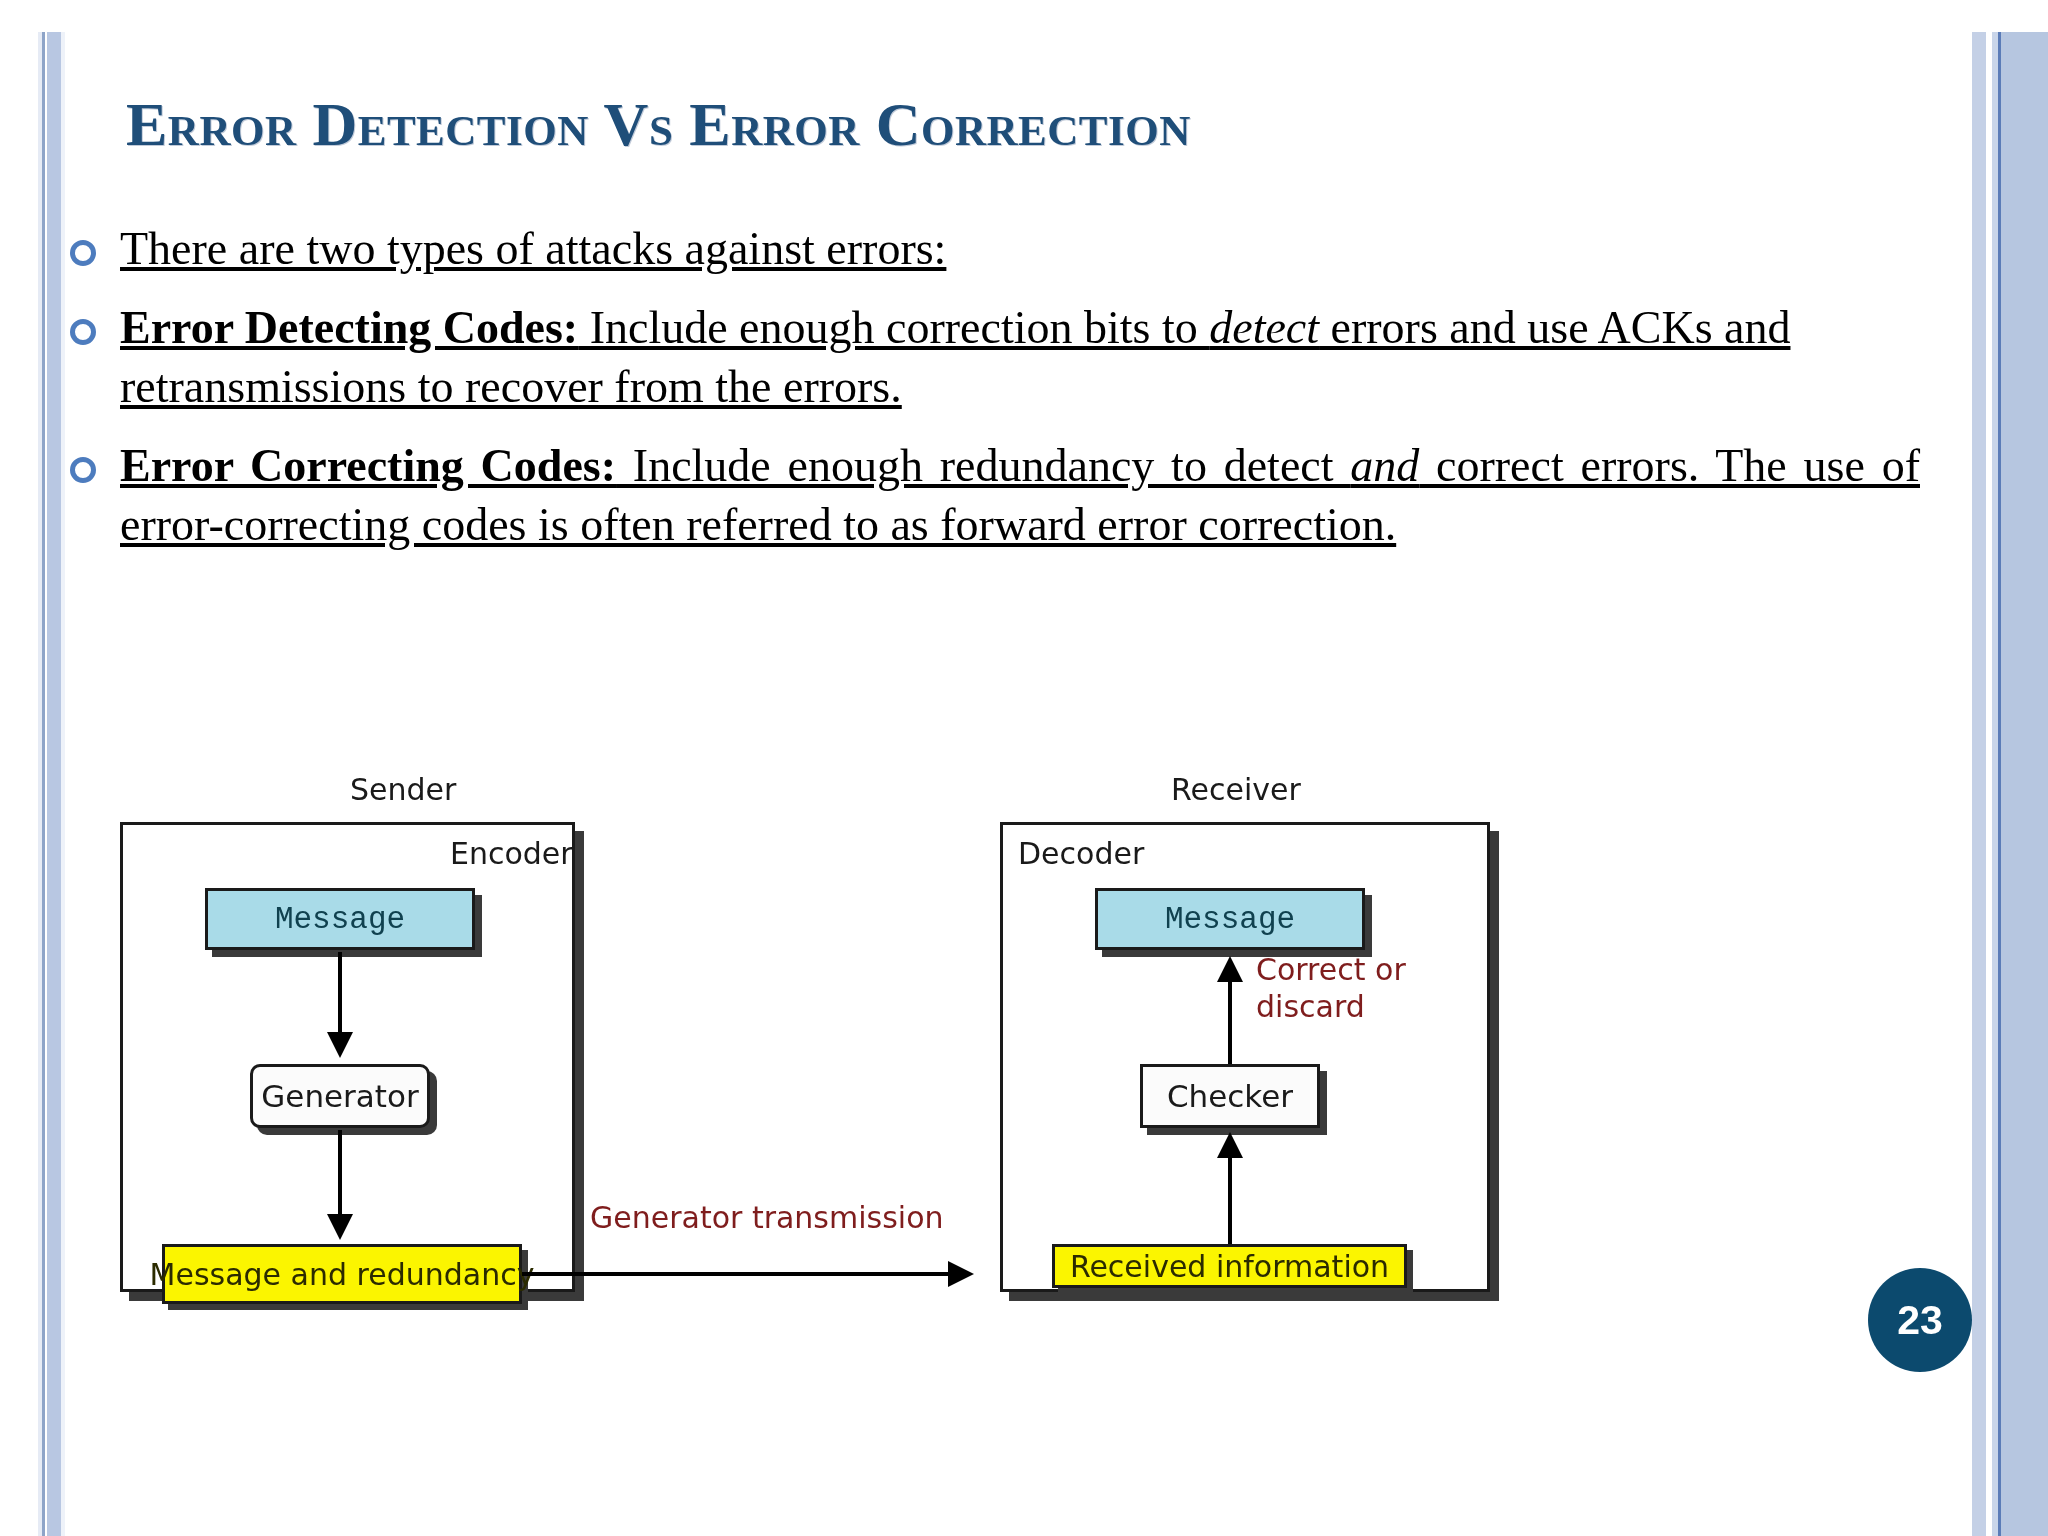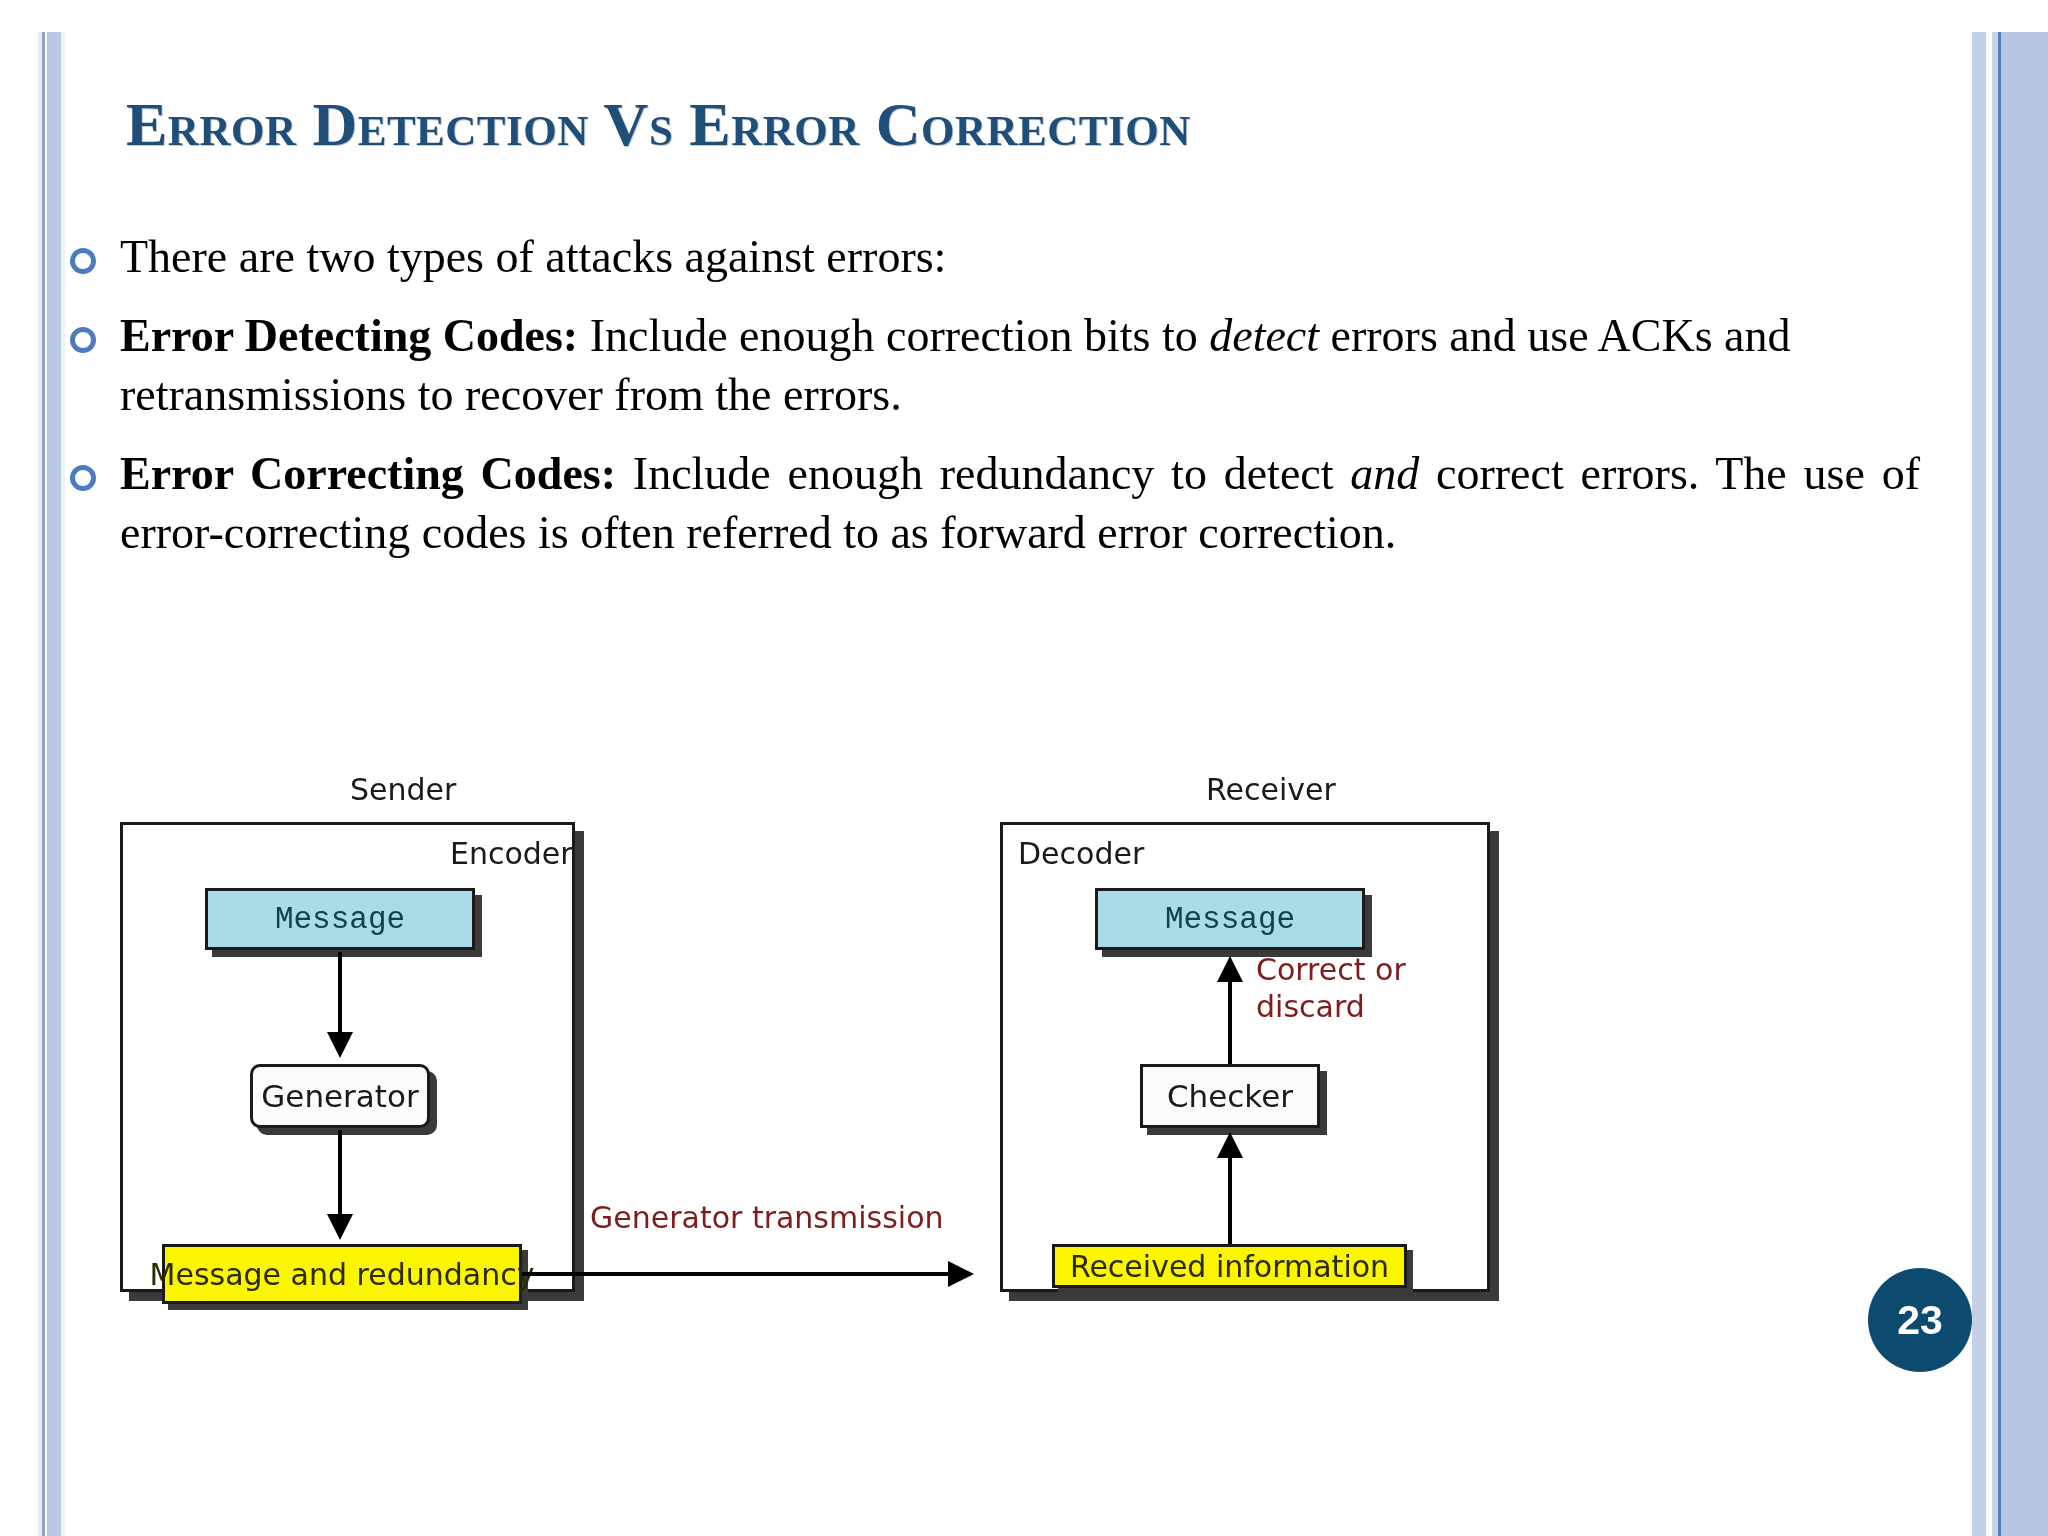--- a/index.html
+++ b/index.html
@@ -59,22 +59,23 @@
     letter-spacing: 0.5px;
     line-height: 1.05;
     white-space: nowrap;
     text-shadow: 1px 1px 0 rgba(120,140,170,0.45);
   }
 
   
   .body {
     position: absolute;
     left: 70px;
-    top: 196px;
+    top: 188px;
     width: 1850px;
+    text-decoration: underline;
   }
   .bullet-row {
     display: flex;
     align-items: flex-start;
     margin-bottom: 20px;
   }
   .bullet-mark {
     flex: 0 0 auto;
     width: 26px;
     height: 26px;
@@ -241,21 +242,21 @@
     <div class="vline" style="left:218px; top:338px; height:90px;"></div>
     <div class="arrow-down" style="left:207px; top:422px;"></div>
 
     <div class="nodebox yellow" style="left:42px; top:452px; width:360px; height:60px; font-size:30px;">Message and redundancy</div>
 
     <div class="edge-label" style="left:470px; top:408px;">Generator transmission</div>
 
     <div class="hline" style="left:402px; top:480px; width:434px;"></div>
     <div class="arrow-right" style="left:828px; top:469px;"></div>
 
-    <div class="panel-caption" style="left:1086px; top:-20px;text-align:center;">Receiver</div>
+    <div class="panel-caption" style="left:1051px; top:-20px;text-align:center;">Receiver</div>
 
     <div class="panel" style="left:880px; top:30px; width:490px; height:470px;"></div>
 
     <div class="inner-label" style="left:898px; top:44px;">Decoder</div>
 
     <div class="nodebox blue" style="left:975px; top:96px; width:270px; height:62px;">Message</div>
 
     <div class="vline" style="left:1108px; top:190px; height:82px;"></div>
     <div class="arrow-up" style="left:1097px; top:164px;"></div>
 

